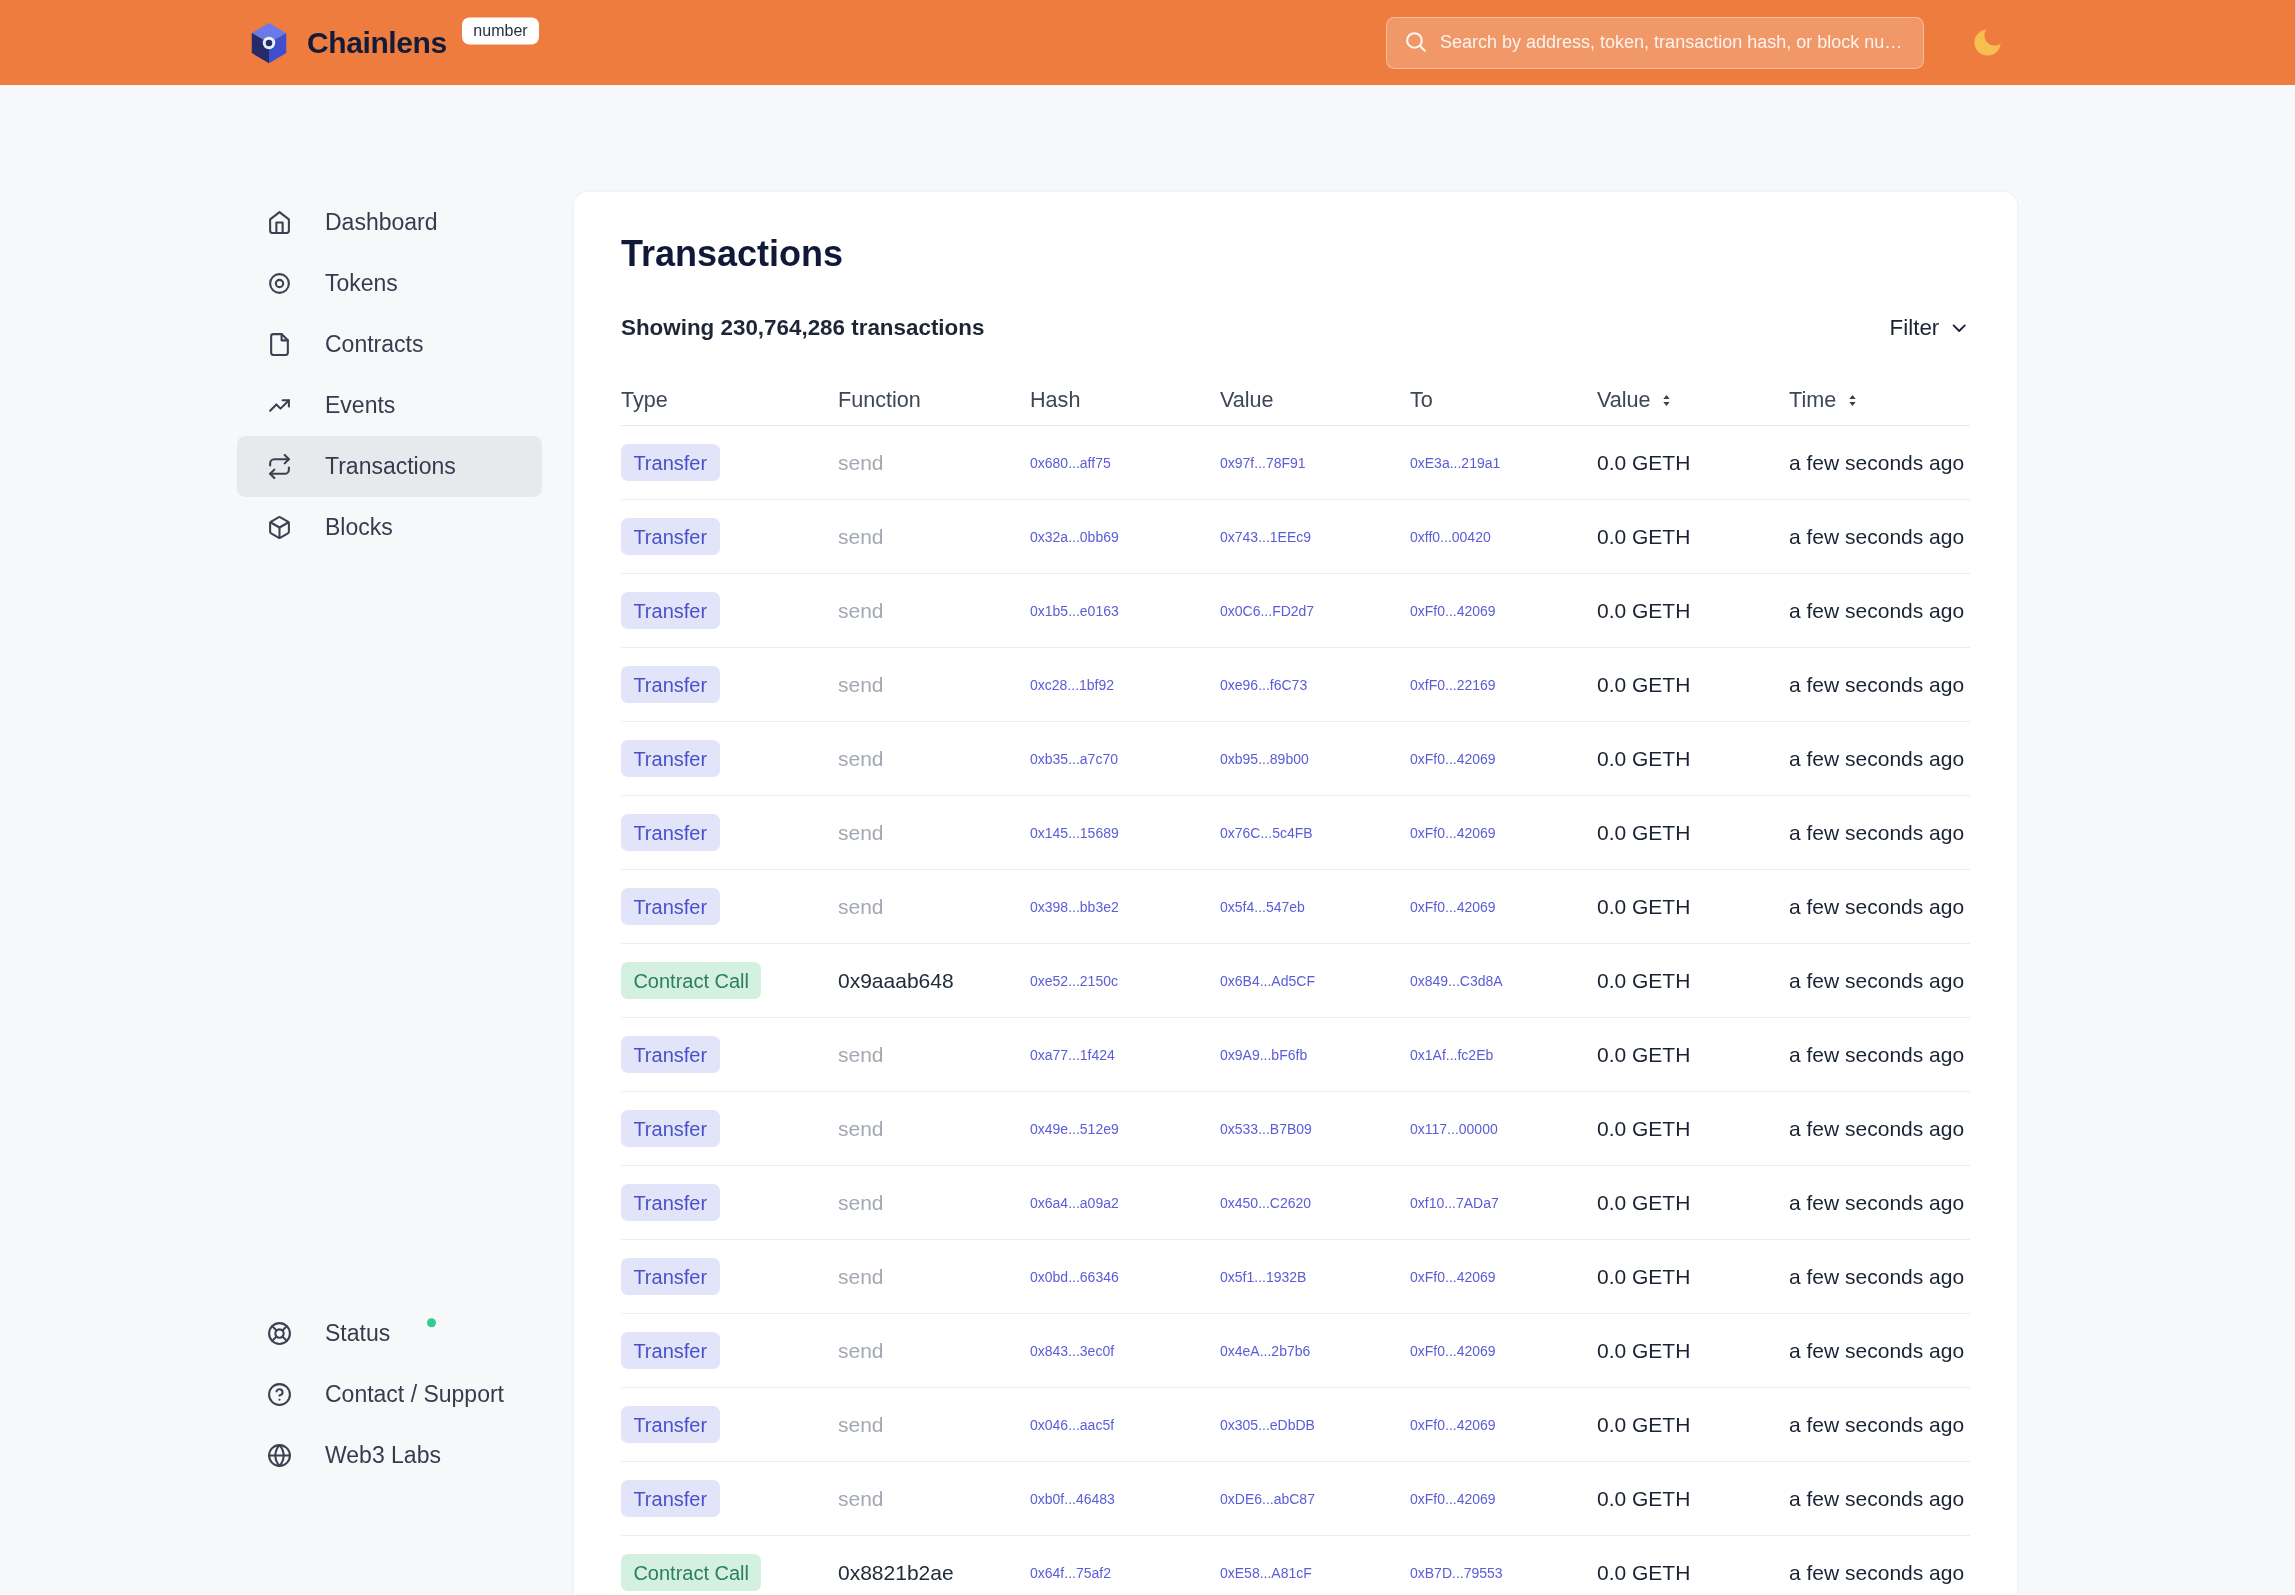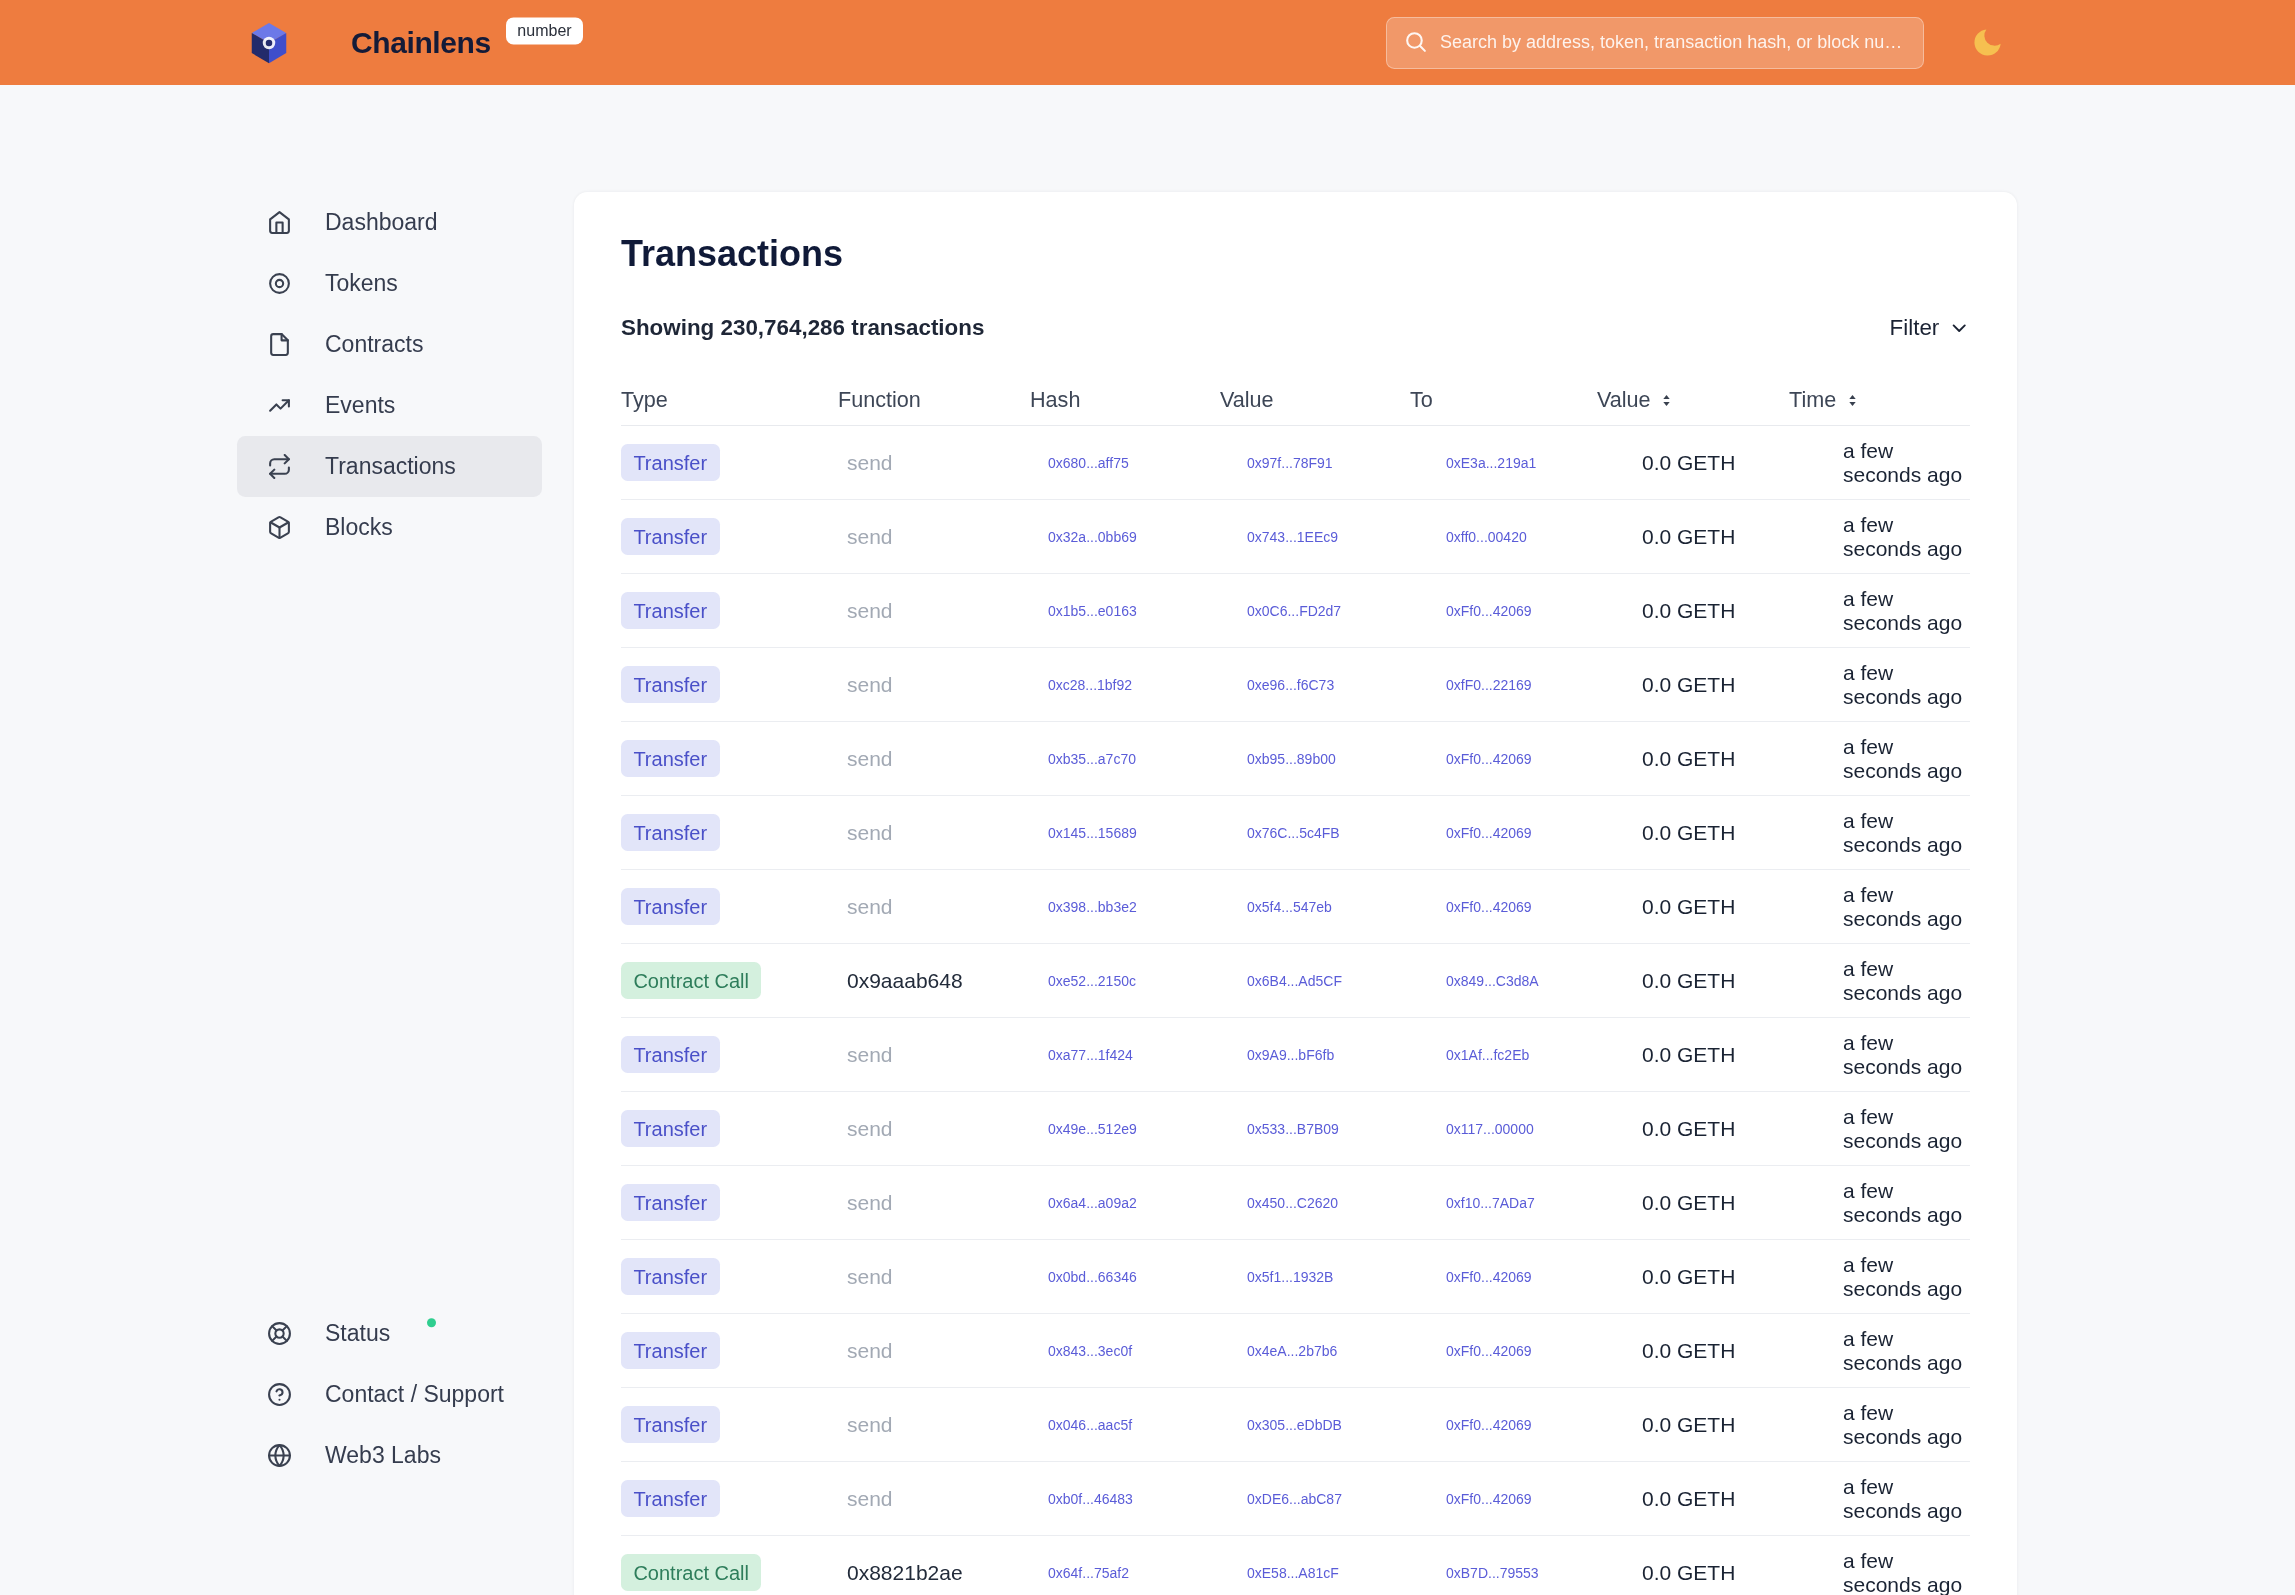--- a/index.html
+++ b/index.html
@@ -12,21 +12,21 @@
   }
 
   
   .topbar {
     height:85px; background: var(--header-bg, #EE7C3F);
     display:flex; align-items:center;
     padding:0 290px 0 246px;
   }
   .brand { display:flex; align-items:center; gap:15px; }
   .logo svg { width:46px; height:46px; display:block; }
-  .brand-name { font-size:30px; font-weight:700; color:#141B38; letter-spacing:-0.4px;margin-left:44px; }
+  .brand-name { font-size:30px; font-weight:700; color:#141B38; letter-spacing:-0.4px; }
   .net-badge {
     background:#ffffff; color:#2A2F3A; font-size:16px; line-height:1;
     padding:5.8px 11.6px; border-radius:7.5px; transform:translateY(-11.6px);
   }
   .search { margin-left:auto; position:relative; width:538px; }
   .search input {
     width:100%; height:52px; border:0.8px solid rgba(255,255,255,0.35);
     background:rgba(255,255,255,0.22); border-radius:8.3px;
     padding:0 20px 0 53px; font-size:18px; color:#ffffff; outline:none;
     font-family:inherit; text-overflow:ellipsis;
@@ -83,21 +83,21 @@
   }
   .filter-btn svg { width:22.4px; height:22.4px; fill:none; stroke:#1A2233; stroke-width:2; stroke-linecap:round; stroke-linejoin:round; }
 
   
   .table { margin-top:46px; }
   .thead, .tr { display:grid; grid-template-columns:217px 192px 190px 190px 187px 192px 1fr; }
   .thead { padding-bottom:12px; border-bottom:0.8px solid #E8EAEE; }
   .th { font-size:21.6px; color:#3D4656; display:flex; align-items:center; gap:6.6px; }
   .sort { display:flex; cursor:pointer; color:#39414F; }
   .sort svg { width:19px; height:19px; fill:currentColor; }
-  .tr { height:74px; align-items:center; border-bottom:0.8px solid #EBEDF1;gap:9px; }
+  .tr { height:74px; align-items:center; border-bottom:0.8px solid #EBEDF1; }
   .type-badge {
     display:inline-block; font-size:20px; line-height:1;
     padding:8.3px 12.4px; border-radius:6.6px;
   }
   .t-transfer { background:var(--transfer-badge-bg, #E2E5F9); color:var(--transfer-badge-text, #4A50C8); }
   .t-contract { background:var(--contract-badge-bg, #D4F0DE); color:var(--contract-badge-text, #2E7D5B); }
   .fn { font-size:21px; }
   .fn-send { color:#A2A9B4; }
   .fn-hex { color:#222B3A; }
   .link { color:var(--link, #5A5CD8); font-size:14px; text-decoration:none; cursor:pointer; }

